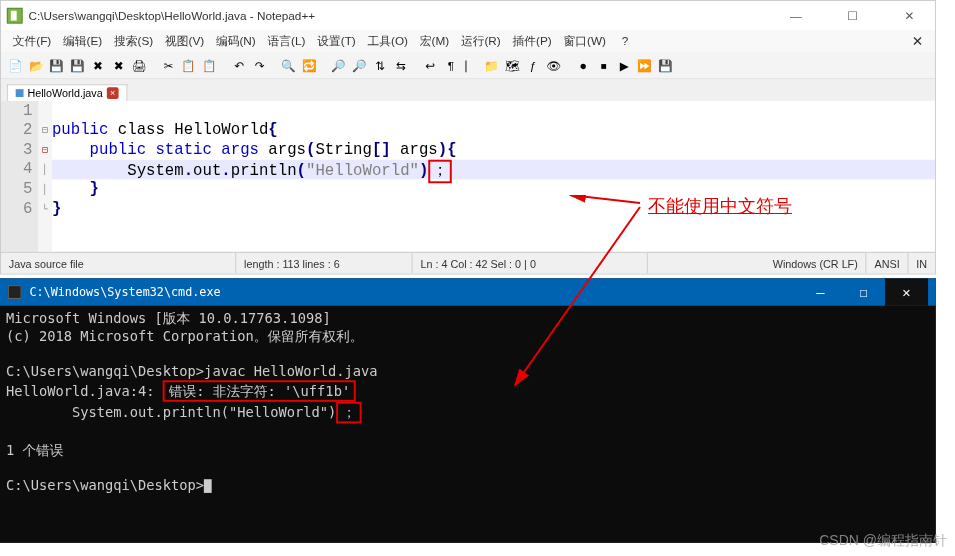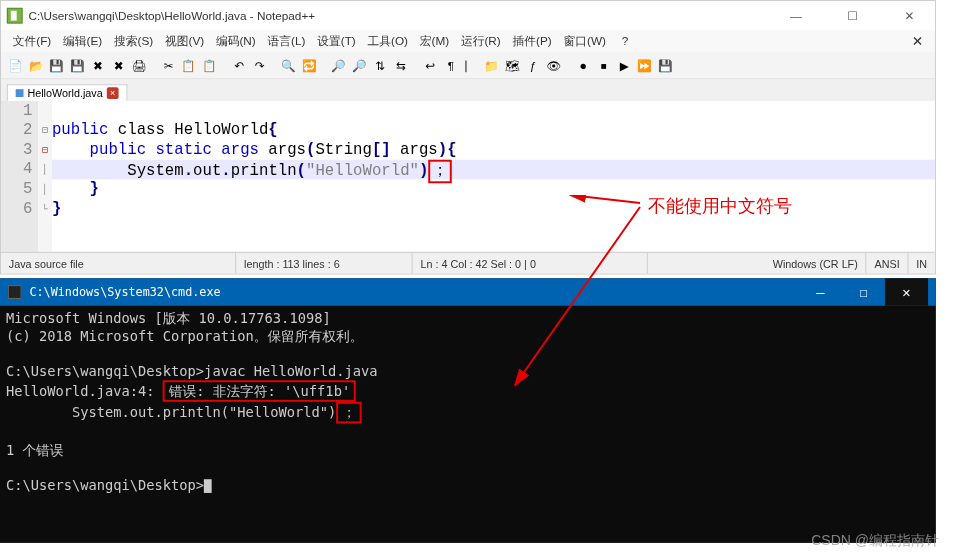--- a/index.html
+++ b/index.html
@@ -54,23 +54,23 @@
 .cmd-ico { width: 14px; height: 14px; background: #222; border: 1px solid #666; margin-right: 8px; }
 .cmd-title-text { flex: 1; font-size: 12px; }
 .cmd-btns { display: flex; }
 .cmd-btn { width: 44px; height: 28px; display: flex; align-items: center; justify-content: center; color: #fff; }
 .cmd-btn.close { background: #111; }
 .cmd-body { flex: 1; padding: 4px 6px; line-height: 18px; white-space: pre-wrap; }
 .err-box { border: 2px solid #e40000; padding: 0 4px; display: inline-block; }
 .cursor { display: inline-block; width: 8px; height: 14px; background: #ccc; vertical-align: text-bottom; }
 
 
-.annot { position: absolute; left: 648px; top: 194px; color: #e40000; font-size: 18px; font-family: "Microsoft YaHei"; }
+.annot { position: absolute; left: 648px; top: 194px; color: #e40000; font-size: 18px; font-family: "Microsoft YaHei"; text-decoration: underline; }
 .arrow-svg { position: absolute; left: 455px; top: 195px; pointer-events: none; }
-.watermark { position: absolute; right: 16px; bottom: 6px; color: rgba(160,160,160,0.8); font-size: 14px; }
+.watermark { position: absolute; right: 8px; bottom: 6px; color: rgba(160,160,160,0.8); font-size: 14px; }
 .scale-group { transform: scale(0.98); transform-origin: top left; }
 </style>
 </head>
 <body>
 
 <div class="scale-group">
 
 <div class="npp">
   <div class="titlebar">
     <span class="app-icon"></span>

